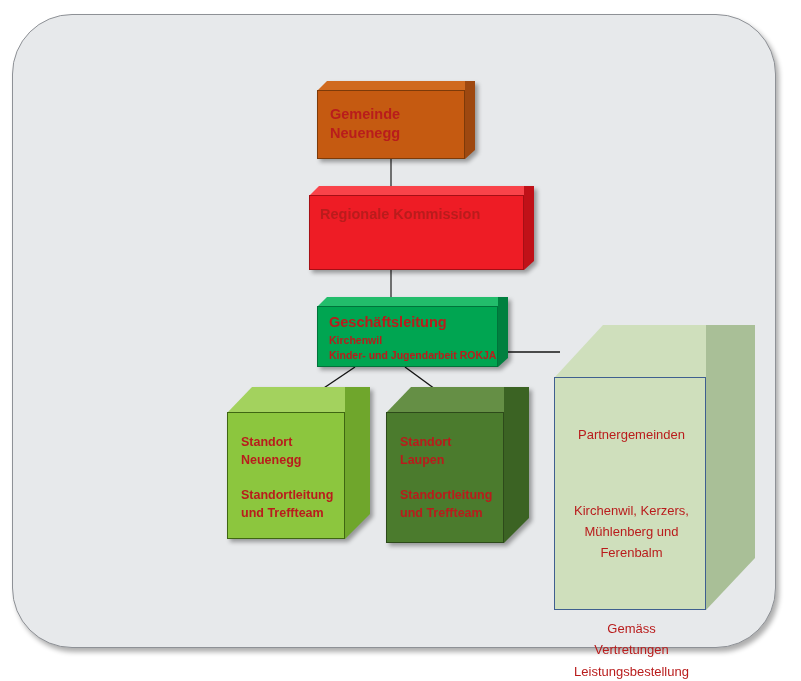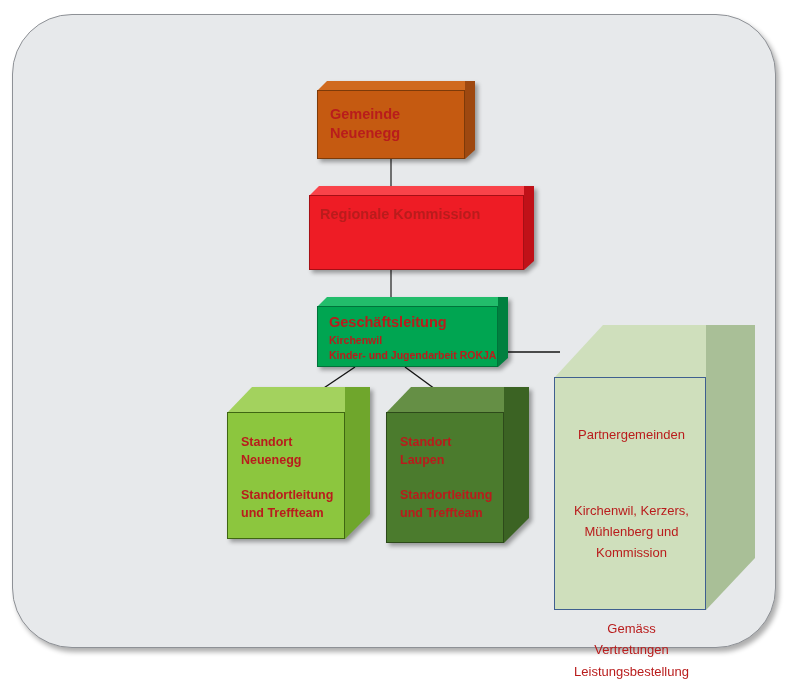--- a/index.html
+++ b/index.html
@@ -291,21 +291,21 @@
 
   <div class="box3d" id="box-partner">
     <div class="face-top"></div>
     <div class="face-side"></div>
     <div class="face-front"></div>
     <div class="label">
       <span class="grp">Partnergemeinden</span>
       <span class="spacer"></span>
       <span class="grp" style="white-space: pre-line;">Kirchenwil, Kerzers,
 Mühlenberg und
-Kommission</span>
+Ferenbalm</span>
       <span class="spacer"></span>
       <span class="grp" style="white-space: pre-line;">Gemäss
 Vertretungen
 Leistungsbestellung</span>
     </div>
   </div>
 
 </div>
 
 </body></html>

